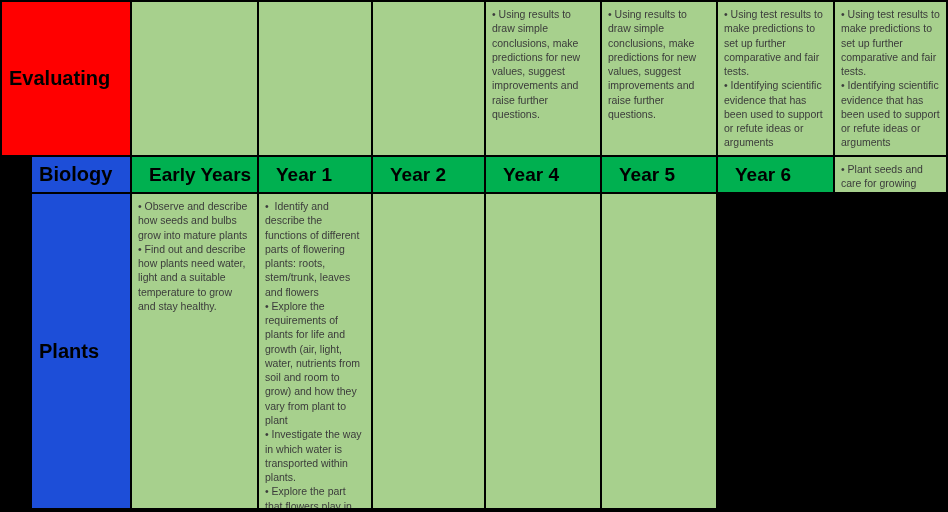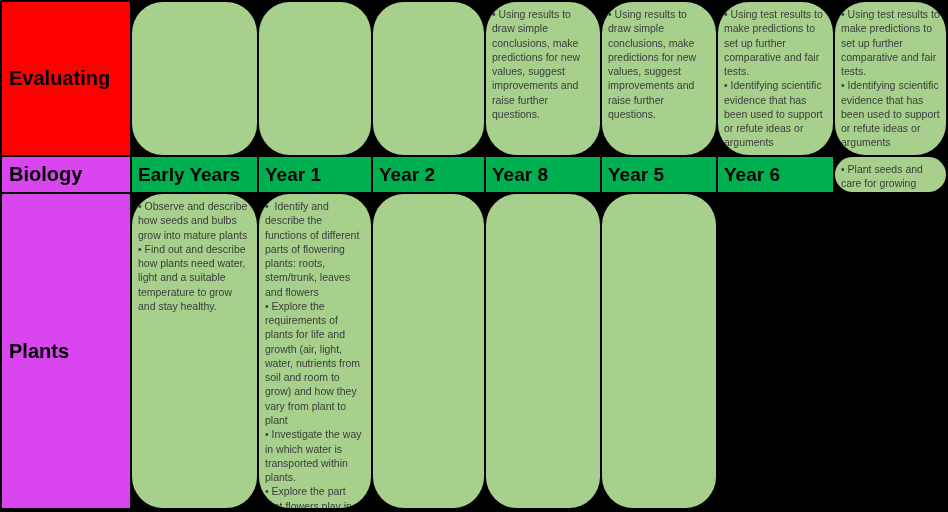--- a/index.html
+++ b/index.html
@@ -26,41 +26,41 @@
     background: #a7d08d;
     box-sizing: border-box;
     overflow: hidden;
   }
   .cell.body-cell {
     padding: 5px 6px 4px 6px;
     font-size: 10.5px;
     line-height: 1.36;
     color: #3b3b3b;
     white-space: pre-wrap;
-    border-radius: 31px;
   }
   .cell.label-red {
     background: #ff0000;
   }
   .cell.label-green {
-    background: #d946ef;
+    background: #1d4ed8;
+    margin-left: 30px;
   }
   .cell.row-label {
     display: flex;
     align-items: center;
     padding-left: 7px;
     font-weight: bold;
     font-size: 20px;
     color: #000000;
   }
   .cell.col-header {
     background: #00b050;
     display: flex;
     align-items: center;
-    padding-left: 6px;
+    padding-left: 17px;
     font-weight: bold;
     font-size: 19px;
     color: #000000;
   }
 </style>
 </head>
 <body>
 
 <div class="curriculum-table">
 
@@ -72,21 +72,21 @@
   <div class="cell body-cell">• Using results to draw simple conclusions, make predictions for new values, suggest improvements and raise further questions.</div>
   <div class="cell body-cell">• Using test results to make predictions to set up further comparative and fair tests.
 • Identifying scientific evidence that has been used to support or refute ideas or arguments</div>
   <div class="cell body-cell">• Using test results to make predictions to set up further comparative and fair tests.
 • Identifying scientific evidence that has been used to support or refute ideas or arguments</div>
 
   <div class="cell label-green row-label">Biology</div>
   <div class="cell col-header">Early Years</div>
   <div class="cell col-header">Year 1</div>
   <div class="cell col-header">Year 2</div>
-  <div class="cell col-header">Year 8</div>
+  <div class="cell col-header">Year 4</div>
   <div class="cell col-header">Year 5</div>
   <div class="cell col-header">Year 6</div>
 
   <div class="cell body-cell">• Plant seeds and care for growing plants
 • Understand the key features of the life cycle of a plant
 • Explore the natural world around them- describe what they see, hear and feel while outside
 •  Explore the natural world around them- making observations and drawing pictures of animals and plants</div>
   <div class="cell label-green row-label">Plants</div>
   <div class="cell body-cell">• Observe and describe how seeds and bulbs grow into mature plants
 • Find out and describe how plants need water, light and a suitable temperature to grow and stay healthy.</div>

